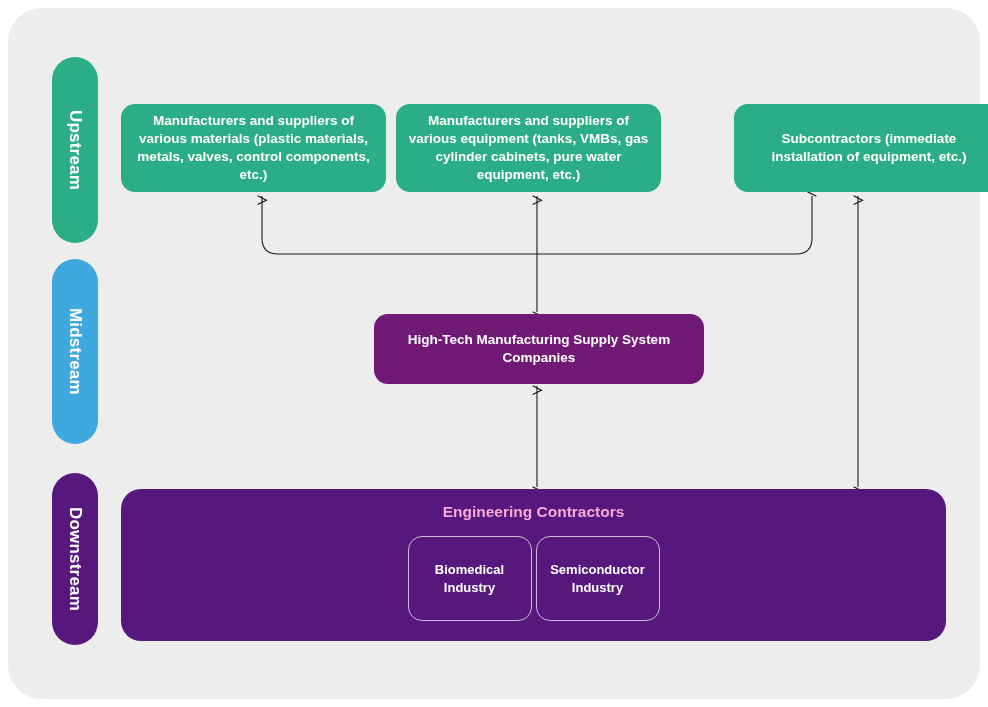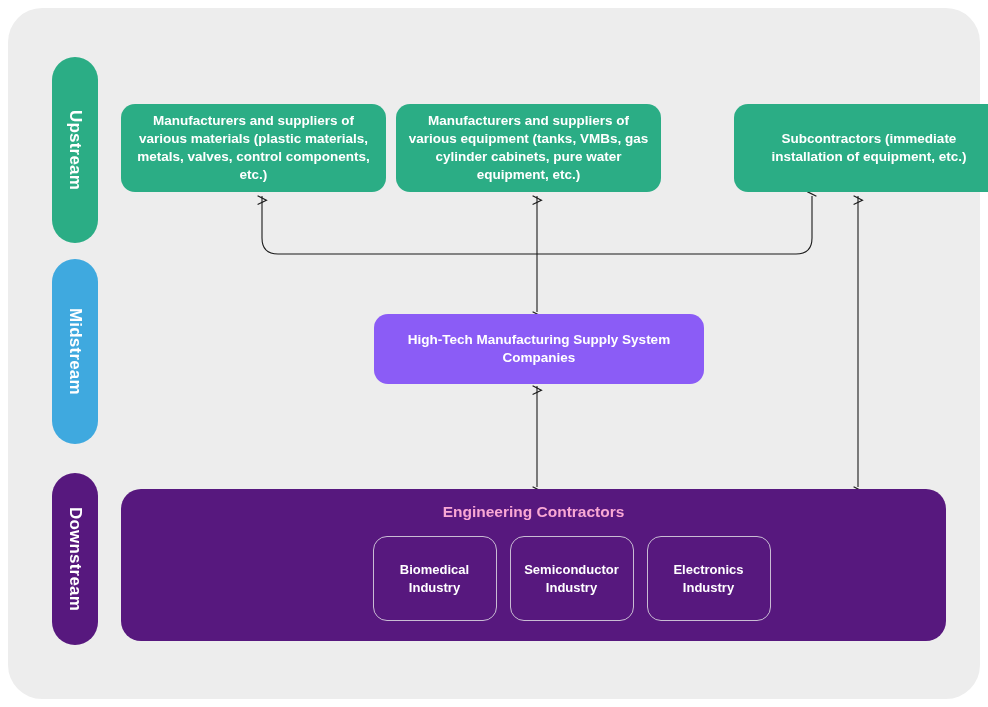--- a/index.html
+++ b/index.html
@@ -87,21 +87,21 @@
   .up-box-1 { left: 121px; top: 104px; width: 265px; height: 88px; }
   .up-box-2 { left: 396px; top: 104px; width: 265px; height: 88px; }
   .up-box-3 { left: 686px; top: 104px; width: 270px; height: 88px; margin-left: 48px; }
 
   
   .mid-box {
     left: 374px;
     top: 314px;
     width: 330px;
     height: 70px;
-    background: #8b5cf6;
+    background: #701a75;
     border-radius: 14px;
     font-size: 13.5px;
     padding: 6px 16px;
   }
 
   
   .down-panel {
     position: absolute;
     left: 121px;
     top: 489px;
@@ -122,22 +122,21 @@
     font-size: 15.5px;
   }
   .industry-row {
     position: absolute;
     left: 0;
     top: 47px;
     width: 100%;
     height: 95px;
     display: flex;
     justify-content: center;
-    gap: 13px;
-    padding-left: 38px;
+    gap: 4px;
   }
   .industry-box {
     width: 124px;
     height: 85px;
     border: 1.6px solid #c9bcd4;
     border-radius: 14px;
     display: flex;
     align-items: center;
     justify-content: center;
     text-align: center;
@@ -200,19 +199,16 @@
 
   <div class="down-panel">
     <div class="down-title">Engineering Contractors</div>
     <div class="industry-row">
       <div class="industry-box">
         <span>Biomedical Industry</span>
       </div>
       <div class="industry-box">
         <span>Semiconductor Industry</span>
       </div>
-      <div class="industry-box">
-        <span>Electronics Industry</span>
-      </div>
     </div>
   </div>
 
 </div>
 
 </body></html>

